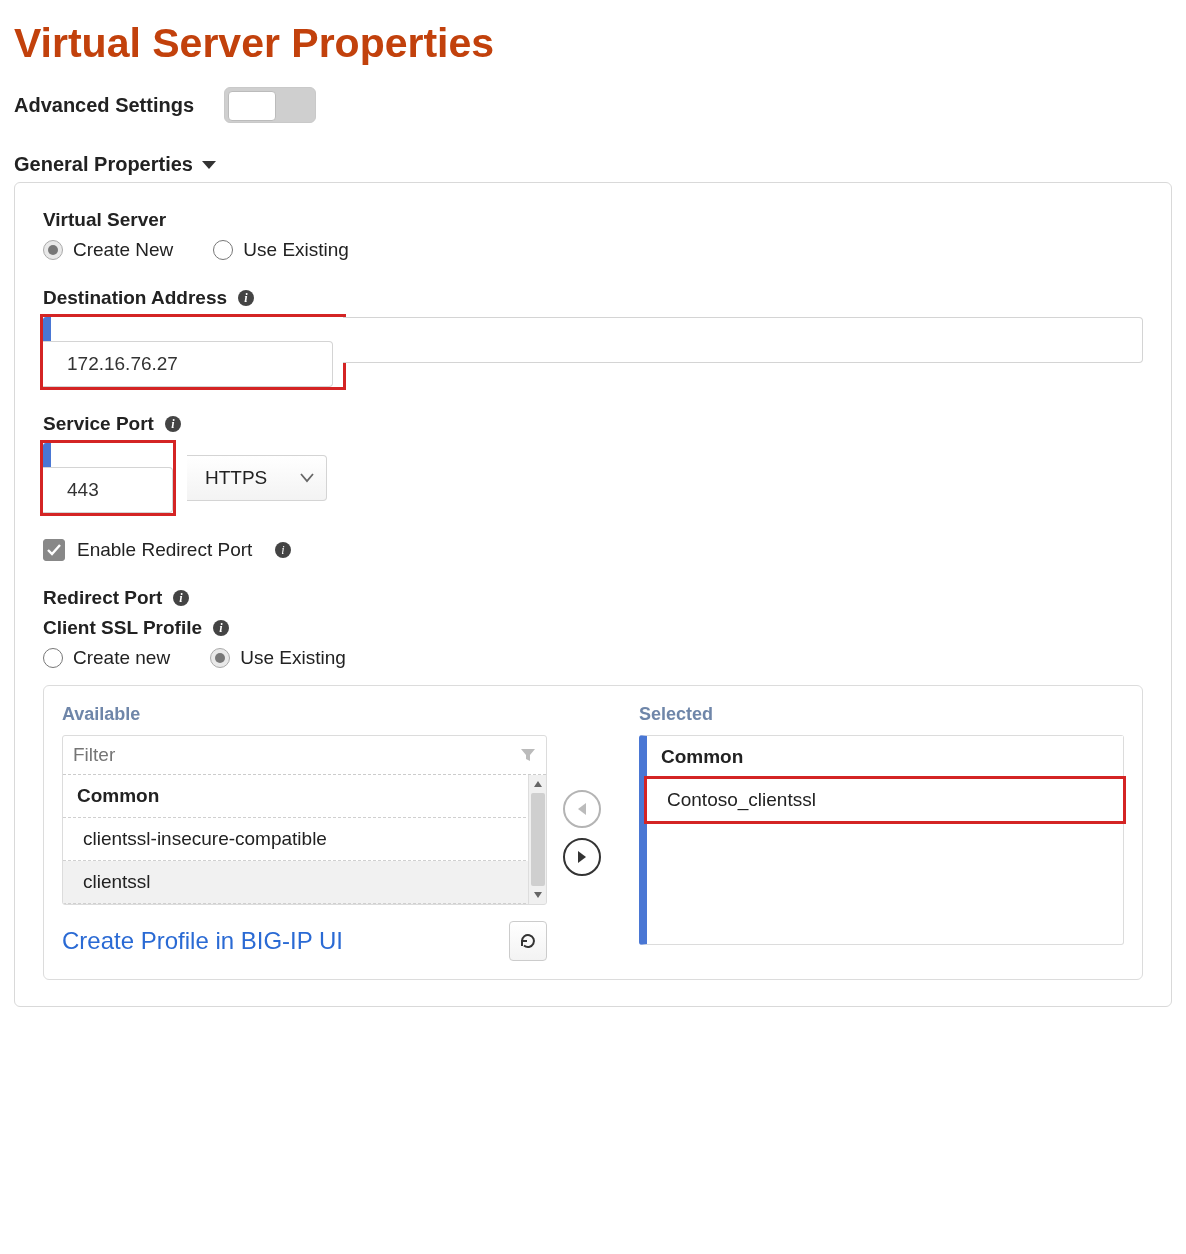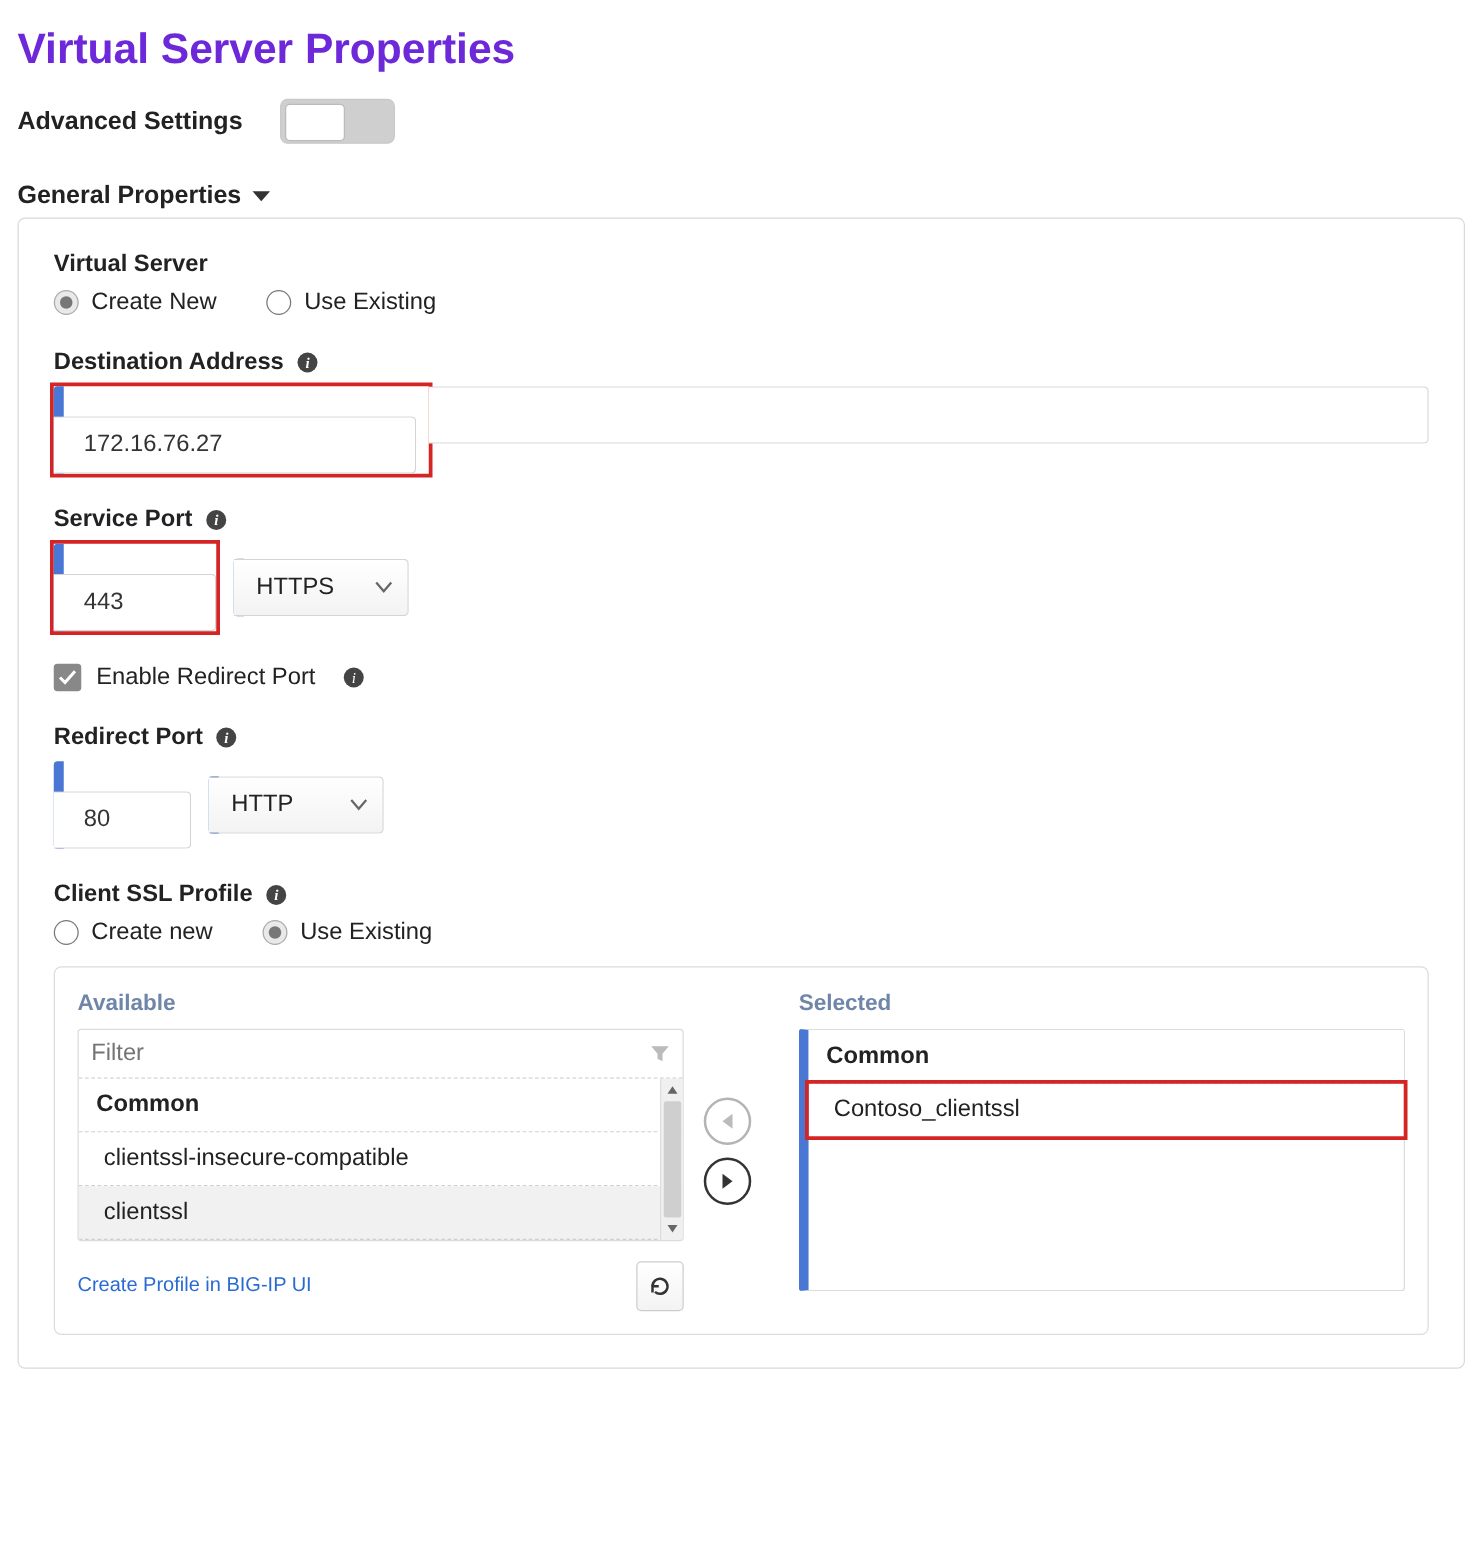--- a/index.html
+++ b/index.html
@@ -4,24 +4,24 @@
 <style>
   * { box-sizing: border-box; margin: 0; padding: 0; }
   body {
     font-family: "Helvetica Neue", Helvetica, Arial, sans-serif;
     background: #fff;
     color: #222;
     padding: 10px 14px;
     width: 1186px;
   }
   h1 {
-    font-size: 34px;
+    font-size: 41px;
     font-weight: 700;
     margin: 10px 0 20px 0;
-    color: #6d28d9;
+    color: #c2410c;
   }
   .row { display: flex; align-items: center; }
   .adv-label {
     font-size: 20px;
     font-weight: 700;
     margin-right: 30px;
   }
   .toggle {
     width: 92px; height: 36px;
     border: 1px solid #c9c9c9;
@@ -179,21 +179,21 @@
   }
   .transfer-col {
     width:70px; display:flex; flex-direction:column; align-items:center; justify-content:center; gap:10px;
   }
   .circ-btn {
     width:38px; height:38px; border:2px solid #b4b4b4; border-radius:50%;
     background:#fff; display:flex; align-items:center; justify-content:center; cursor:pointer;
   }
   .circ-btn.dark { border-color:#333; }
   .footer-row { display:flex; align-items:center; justify-content:space-between; margin-top:16px;}
-  .link { color:#2a6ad4; font-size:16px; text-decoration:none; cursor:pointer;}
+  .link { color:#2a6ad4; font-size:24px; text-decoration:none; cursor:pointer;}
   .refresh-btn {
     width:38px; height:40px; border:1px solid #ccc; border-radius:4px;
     background:linear-gradient(#fff,#f3f3f3);
     display:flex; align-items:center; justify-content:center; cursor:pointer;
   }
   .avail-wrap { width:440px; }
   .sel-wrap { flex:1;padding-left:22px; }
   .sel-item-red { outline:3px solid #d42424; padding:10px 20px; font-size:19px; }
   .dest-row { margin-bottom:26px; }
   .dest-wrap { position:relative; display:inline-block; }
@@ -287,33 +287,20 @@
   </div>
 
   <div class="field-label">
     <span>Redirect Port</span>
     <span class="info-icon">
       <svg width="18" height="18" viewBox="0 0 18 18">
           <circle cx="9" cy="9" r="8" fill="#444"></circle>
           <text x="9" y="13" text-anchor="middle" font-size="12" font-family="serif" font-style="italic" fill="#fff">i</text>
         </svg>
     </span>
-  </div>
-  <div class="group-inline">
-    <div class="left-accent">
-      <input class="text-input" style="width: 110px;" value="80">
-    </div>
-    <div class="left-accent">
-      <div class="select-wrap" style="width:140px;">
-        <span>HTTP</span>
-        <svg width="14" height="10" viewBox="0 0 14 10">
-            <path d="M1 1 L7 8 L13 1" stroke="#666" stroke-width="1.8" fill="none"></path>
-          </svg>
-      </div>
-    </div>
   </div>
 
   <div class="field-label">
     <span>Client SSL Profile</span>
     <span class="info-icon">
       <svg width="18" height="18" viewBox="0 0 18 18">
           <circle cx="9" cy="9" r="8" fill="#444"></circle>
           <text x="9" y="13" text-anchor="middle" font-size="12" font-family="serif" font-style="italic" fill="#fff">i</text>
         </svg>
     </span>

